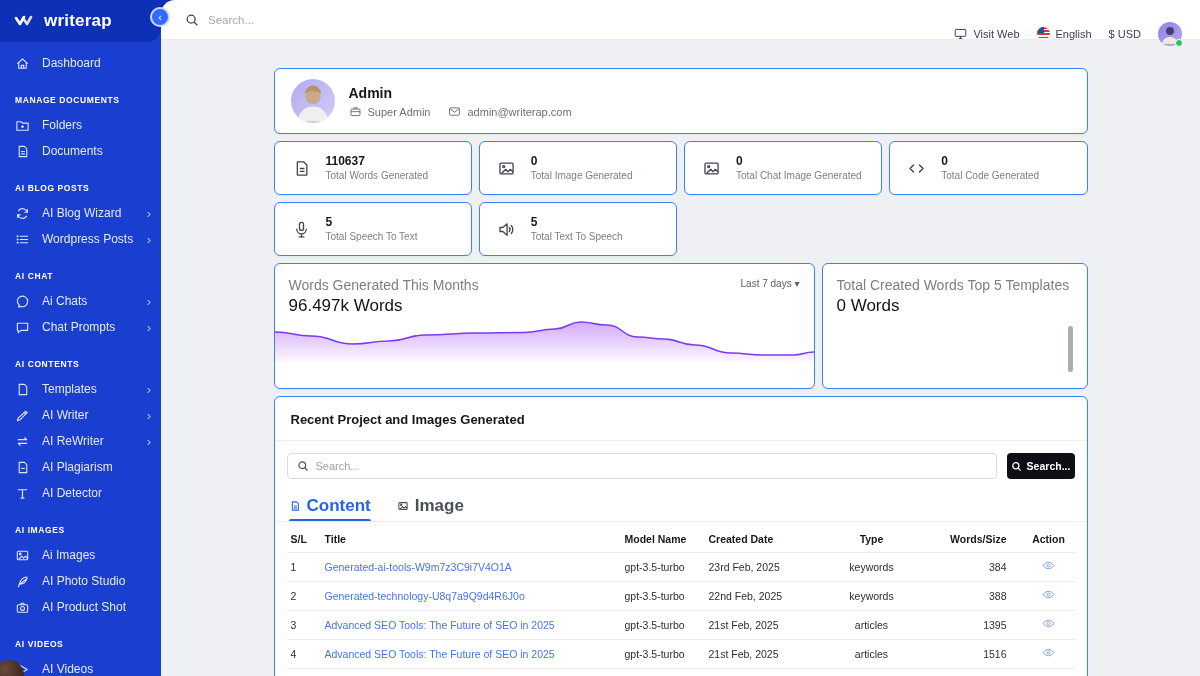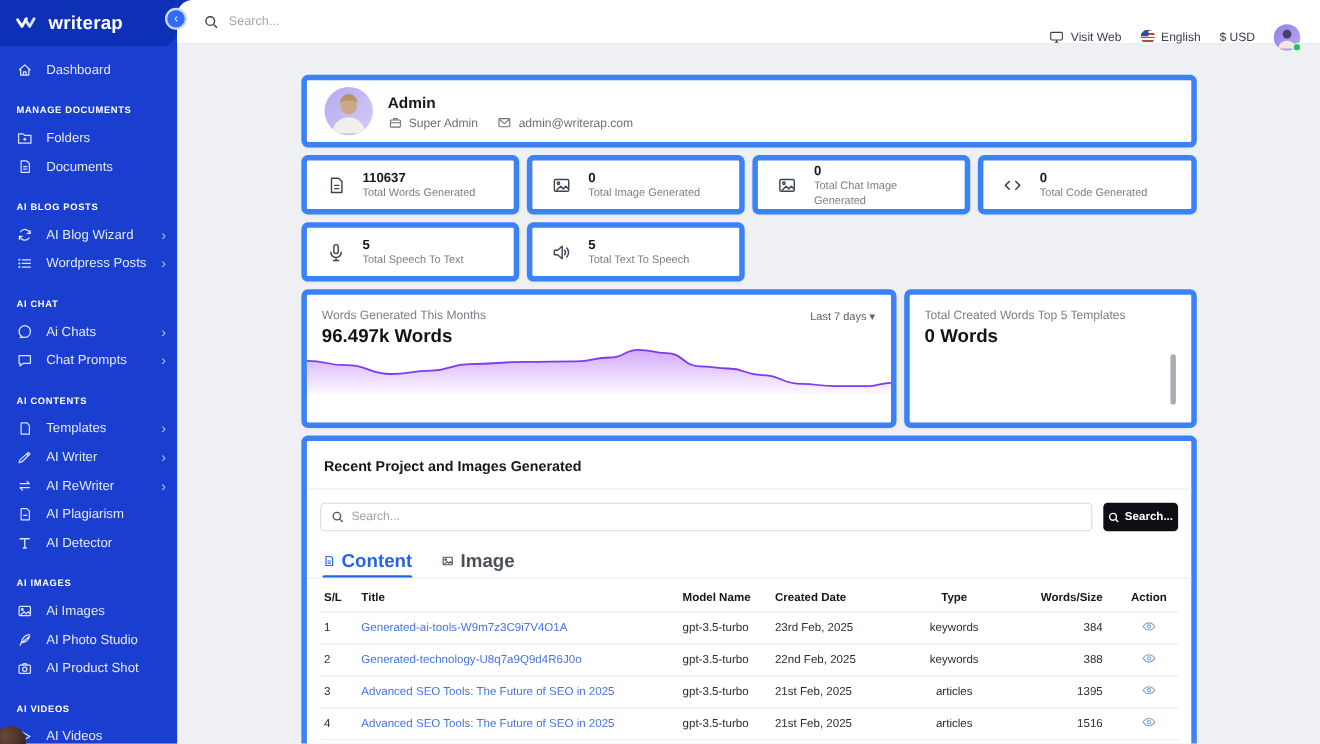--- a/index.html
+++ b/index.html
@@ -31,43 +31,43 @@
   .top-link .ic { width:13px; height:13px; color:#3a3f47; }
   .flag { width:13px; height:13px; border-radius:50%; overflow:hidden; position:relative; background:repeating-linear-gradient(180deg,#d23b3b 0 1.6px,#fff 1.6px 3.2px); flex:none; }
   .flag-canton { position:absolute; left:0; top:0; width:7px; height:6px; background:#2b4ea0; }
   .avatar { width:24px; height:24px; border-radius:50%; position:relative; flex:none; background:linear-gradient(135deg,#8f7fe8,#b9a8f0); overflow:visible; cursor:pointer; }
   .avatar svg { width:100%; height:100%; border-radius:50%; display:block; }
   .status-dot { position:absolute; right:-1px; bottom:-1px; width:8px; height:8px; background:#22c55e; border:1.5px solid #fff; border-radius:50%; }
 
   
   .main { position:fixed; left:161px; top:40px; right:0; bottom:0; background:#eef0f3; overflow:hidden; }
   .content { width:814px; margin:28px auto 0; }
-  .card { background:#fff; border:5px solid #3b82f6; border-radius:6px; box-shadow:0 1px 2px rgba(16,24,40,.04); }
+  .card { background:#fff; border:1px solid #3b82f6; border-radius:6px; box-shadow:0 1px 2px rgba(16,24,40,.04); }
 
   
   .profile-card { height:66px; display:flex; align-items:center; gap:14px; padding:0 16px; margin-bottom:7px; }
   .profile-avatar { width:44px; height:44px; border-radius:50%; background:linear-gradient(135deg,#b3aaf0,#d4ccf7); overflow:hidden; flex:none; }
   .profile-avatar svg { width:100%; height:100%; display:block; }
   .profile-name { font-size:14px; font-weight:bold; color:#14161a; margin-bottom:4px; }
   .profile-meta { display:flex; gap:18px; font-size:11px; color:#6a7077; }
   .profile-meta span { display:flex; align-items:flex-end; gap:6px; }
   .profile-meta .ic { width:13px; height:13px; color:#6a7077; }
 
   
   .stats-grid { display:grid; grid-template-columns:repeat(4,1fr); gap:7px; margin-bottom:7px; }
   .stat-card { height:54px; display:flex; align-items:center; gap:15px; padding:0 17px; }
   .stat-card .ic { width:19px; height:19px; color:#3f4551; }
   .stat-value { font-size:12px; font-weight:bold; color:#15181d; line-height:15px; }
   .stat-label { font-size:10px; color:#7a8088; line-height:13px; }
 
   
   .charts-row { display:grid; grid-template-columns:541px 266px; gap:7px; margin-bottom:7px; }
   .chart-card { height:126px; position:relative; padding:13px 14px 0; overflow:hidden; }
-  .chart-title { font-size:11px; color:#7a8088; margin-bottom:3px; }
-  .chart-value { font-size:17px; font-weight:bold; color:#101318; }
+  .chart-title { font-size:14px; color:#7a8088; margin-bottom:3px; }
+  .chart-value { font-size:17px; font-weight:normal; color:#101318; }
   .range-select { position:absolute; right:14px; top:14px; font-size:10px; color:#5a6068; cursor:pointer; }
   .area-wrap { position:absolute; left:0; right:0; bottom:26px; height:48px; }
   .area-wrap svg { width:100%; height:100%; display:block; }
   .legend { position:absolute; right:26px; bottom:18px; display:flex; flex-direction:column; gap:3px; }
   .legend-item { display:flex; align-items:center; gap:6px; font-size:9.5px; color:#2c3138; }
   .legend-dot { width:9px; height:9px; border-radius:50%; flex:none; }
   .legend-scrollbar { position:absolute; right:14px; bottom:16px; width:5px; height:46px; border-radius:3px; background:#a9adb4; }
 
   
   .recent-card { padding:0; }

